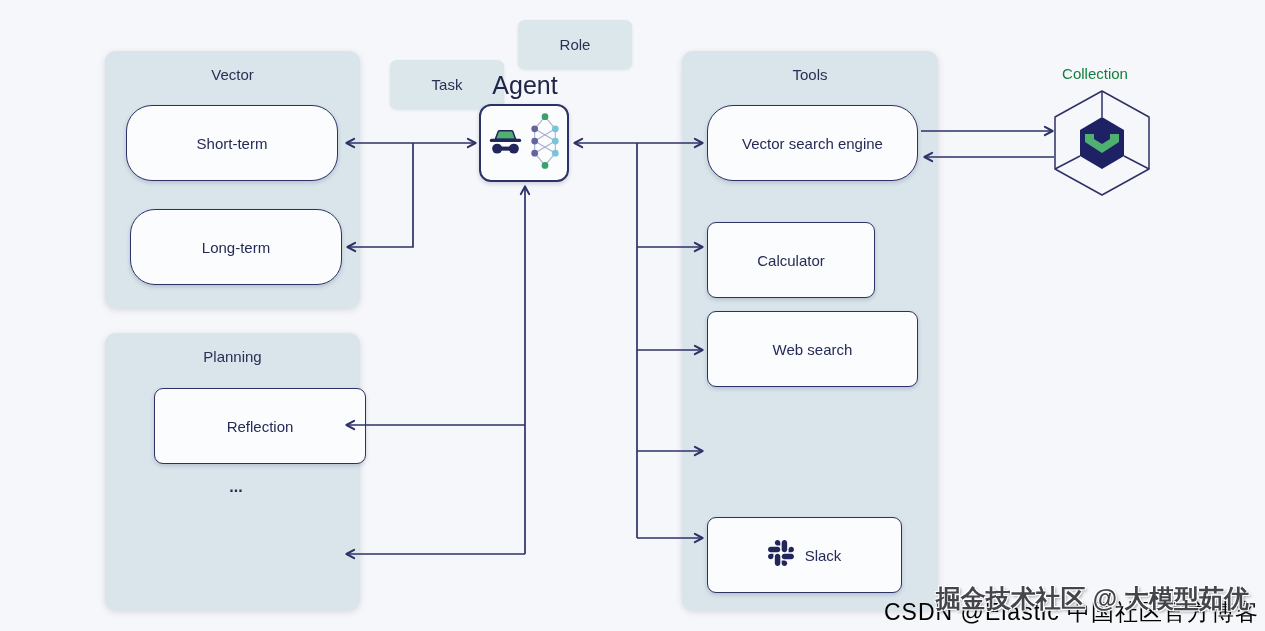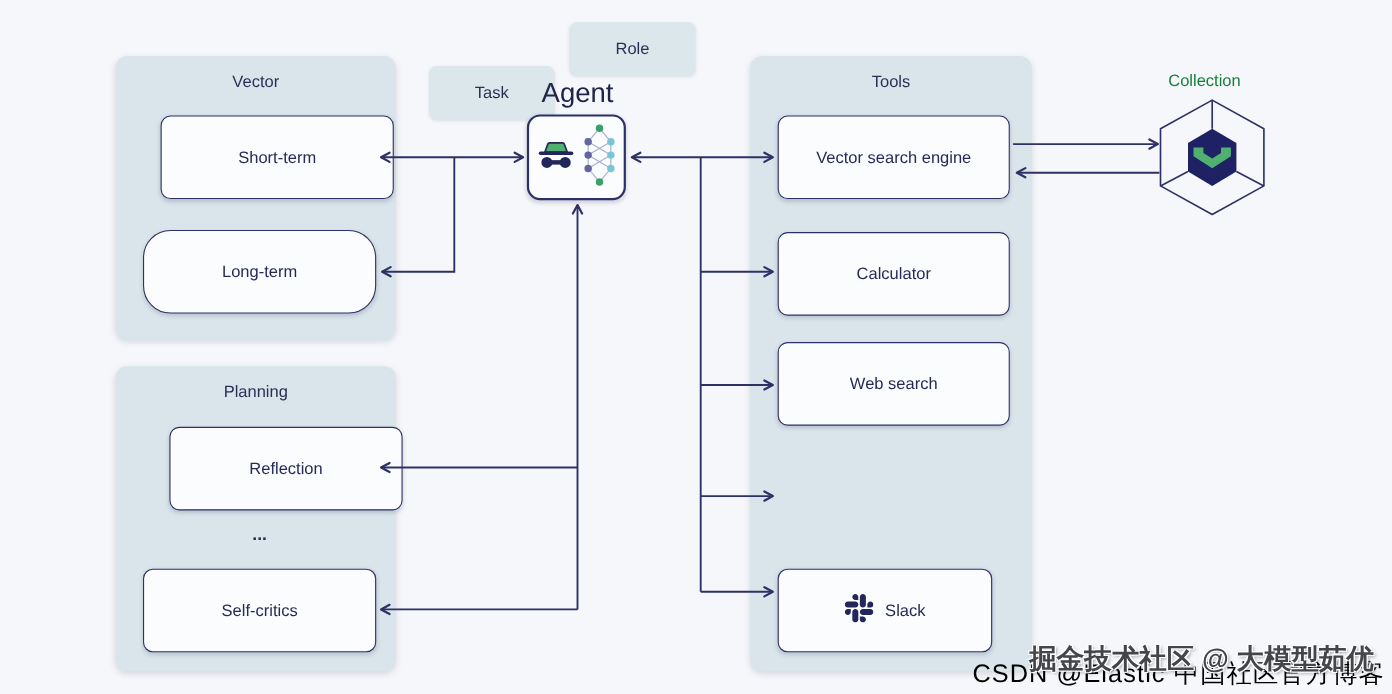--- a/index.html
+++ b/index.html
@@ -140,45 +140,42 @@
         <circle cx="6" cy="45" r="3.6" fill="#64649f"></circle>
           <circle cx="28" cy="45" r="3.6" fill="#79c4d8"></circle>
         <circle cx="17" cy="58" r="3.6" fill="#3ca06a"></circle>
       </svg>
     </span>
   </div>
 
   <div class="panel" style="left:105px; top:51px; width:255px; height:257px;">
     <div class="panel-title">Vector</div>
   </div>
-  <div class="node" style="left:146px; top:105px;">
+  <div class="node" style="left:126px; top:105px;border-radius:26px;">
     <span class="node-label">Short-term</span>
   </div>
   <div class="node" style="left:130px; top:209px;border-radius:25px;">
     <span class="node-label">Long-term</span>
   </div>
 
   <div class="panel" style="left:105px; top:333px; width:255px; height:277px;">
     <div class="panel-title">Planning</div>
   </div>
   <div class="node" style="left:130px; top:388px;margin-left:24px;">
     <span class="node-label">Reflection</span>
   </div>
   <div class="ellipsis-row" style="left:130px; top:478px;">...</div>
-  <div class="node" style="left:130px; top:517px;">
-    <span class="node-label">Self-critics</span>
-  </div>
 
   <div class="panel" style="left:682px; top:51px; width:256px; height:559px;">
     <div class="panel-title">Tools</div>
   </div>
-  <div class="node" style="left:707px; top:105px; width:211px;">
+  <div class="node" style="left:707px; top:105px; width:211px;border-radius:26px;">
     <span class="node-label">Vector search engine</span>
   </div>
-  <div class="node" style="left:707px; top:211px; width:211px;">
+  <div class="node" style="left:707px; top:222px; width:168px;">
     <span class="node-label">Calculator</span>
   </div>
   <div class="node" style="left:707px; top:311px; width:211px;">
     <span class="node-label">Web search</span>
   </div>
   <div class="node" style="left:707px; top:517px; width:195px;">
     <span>
       <svg width="26" height="26" viewBox="0 0 122.8 122.8">
         <g fill="#23265a">
           <path d="M25.8,77.6c0,7.1-5.8,12.9-12.9,12.9S0,84.7,0,77.6s5.8-12.9,12.9-12.9h12.9V77.6z"></path>

